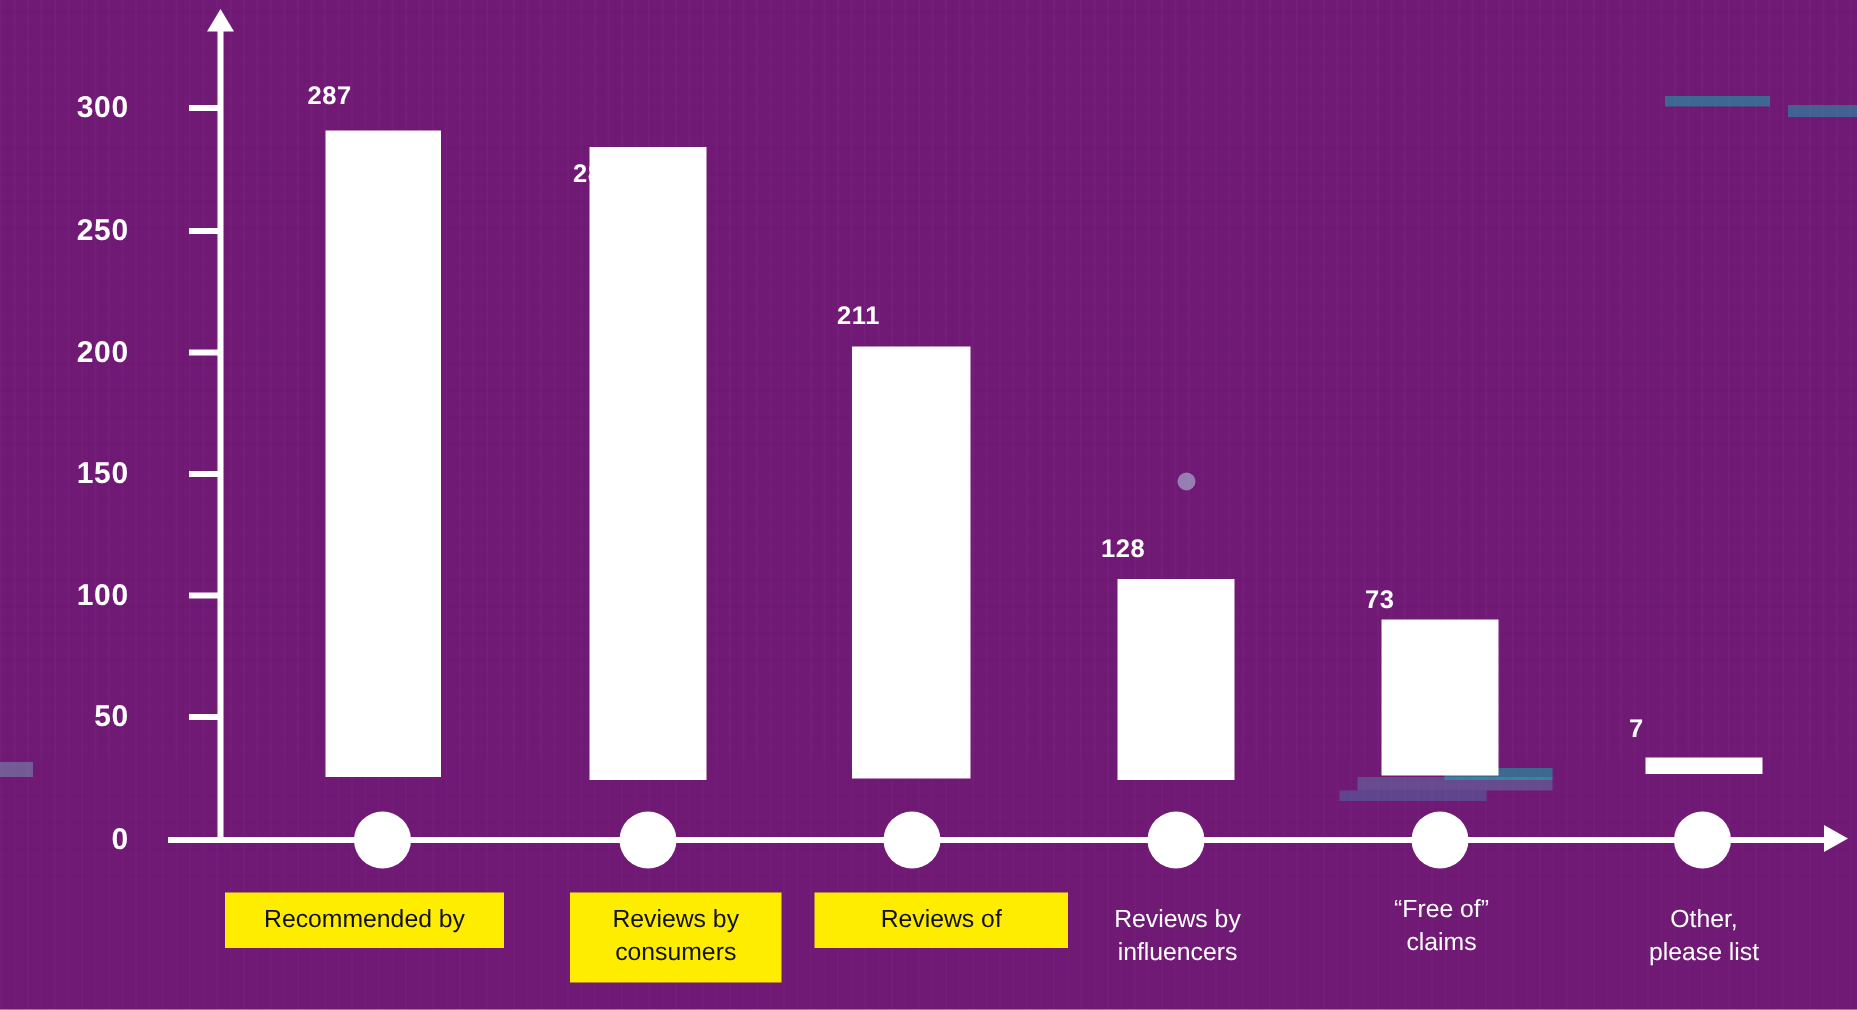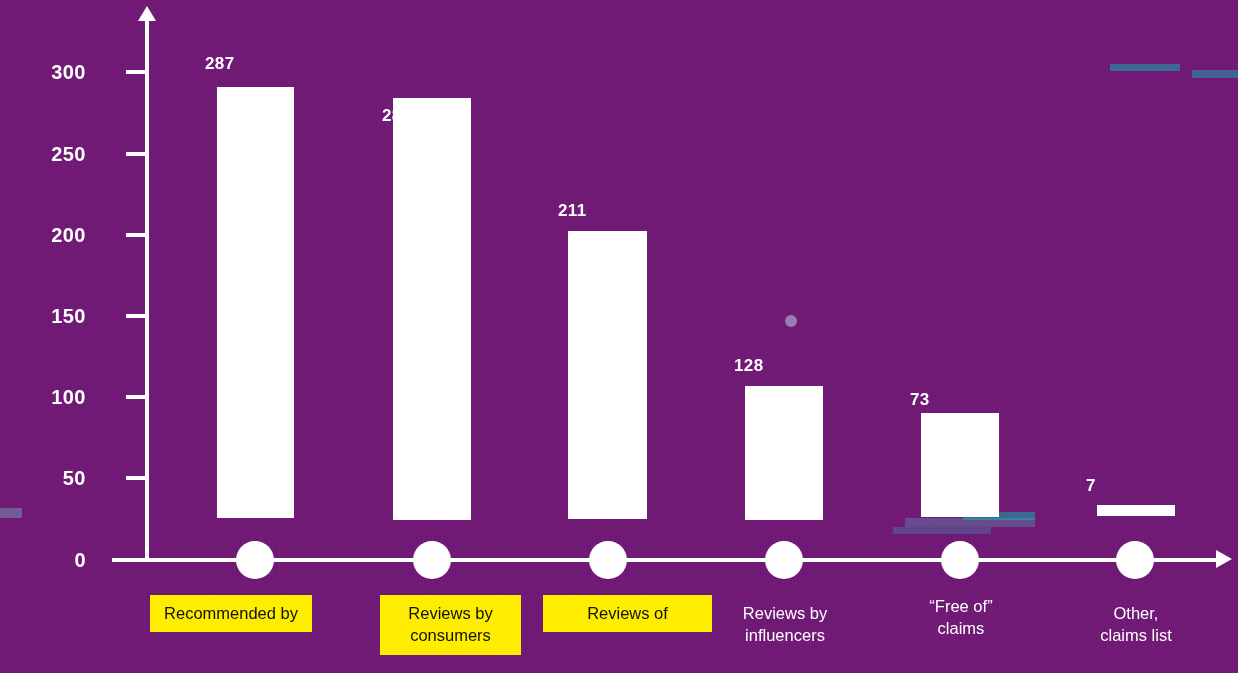--- a/index.html
+++ b/index.html
@@ -189,21 +189,21 @@
   <div class="bar" style="left:1097px;top:505px;width:78px;height:11px;"></div>
   <div class="bar-value" style="left:1086px;top:477px;width:100px;">7</div>
 
   <div class="axis-node" style="left:236px;top:541px;"></div>
   <div class="axis-node" style="left:413px;top:541px;"></div>
   <div class="axis-node" style="left:589px;top:541px;"></div>
   <div class="axis-node" style="left:765px;top:541px;"></div>
   <div class="axis-node" style="left:941px;top:541px;"></div>
   <div class="axis-node" style="left:1116px;top:541px;"></div>
 
-  <div class="cat-label highlight" style="left:150px;top:595px;width:162px;">
+  <div class="cat-label highlight" style="left:150px;top:595px;width:186px;">
     <div>Recommended  by</div>
   </div>
 
   <div class="cat-label highlight" style="left:380px;top:595px;width:141px;">
     <div>Reviews by</div>
     <div>consumers</div>
   </div>
 
   <div class="cat-label highlight" style="left:543px;top:595px;width:169px;">
     <div>Reviews of</div>
@@ -214,16 +214,16 @@
     <div>influencers</div>
   </div>
 
   <div class="cat-label" style="left:890px;top:595px;width:142px;">
     <div>“Free of”</div>
     <div>claims</div>
   </div>
 
   <div class="cat-label" style="left:1065px;top:602px;width:142px;">
     <div>Other,</div>
-    <div>claims list</div>
+    <div>please list</div>
   </div>
 
 </div>
 
 </body></html>

